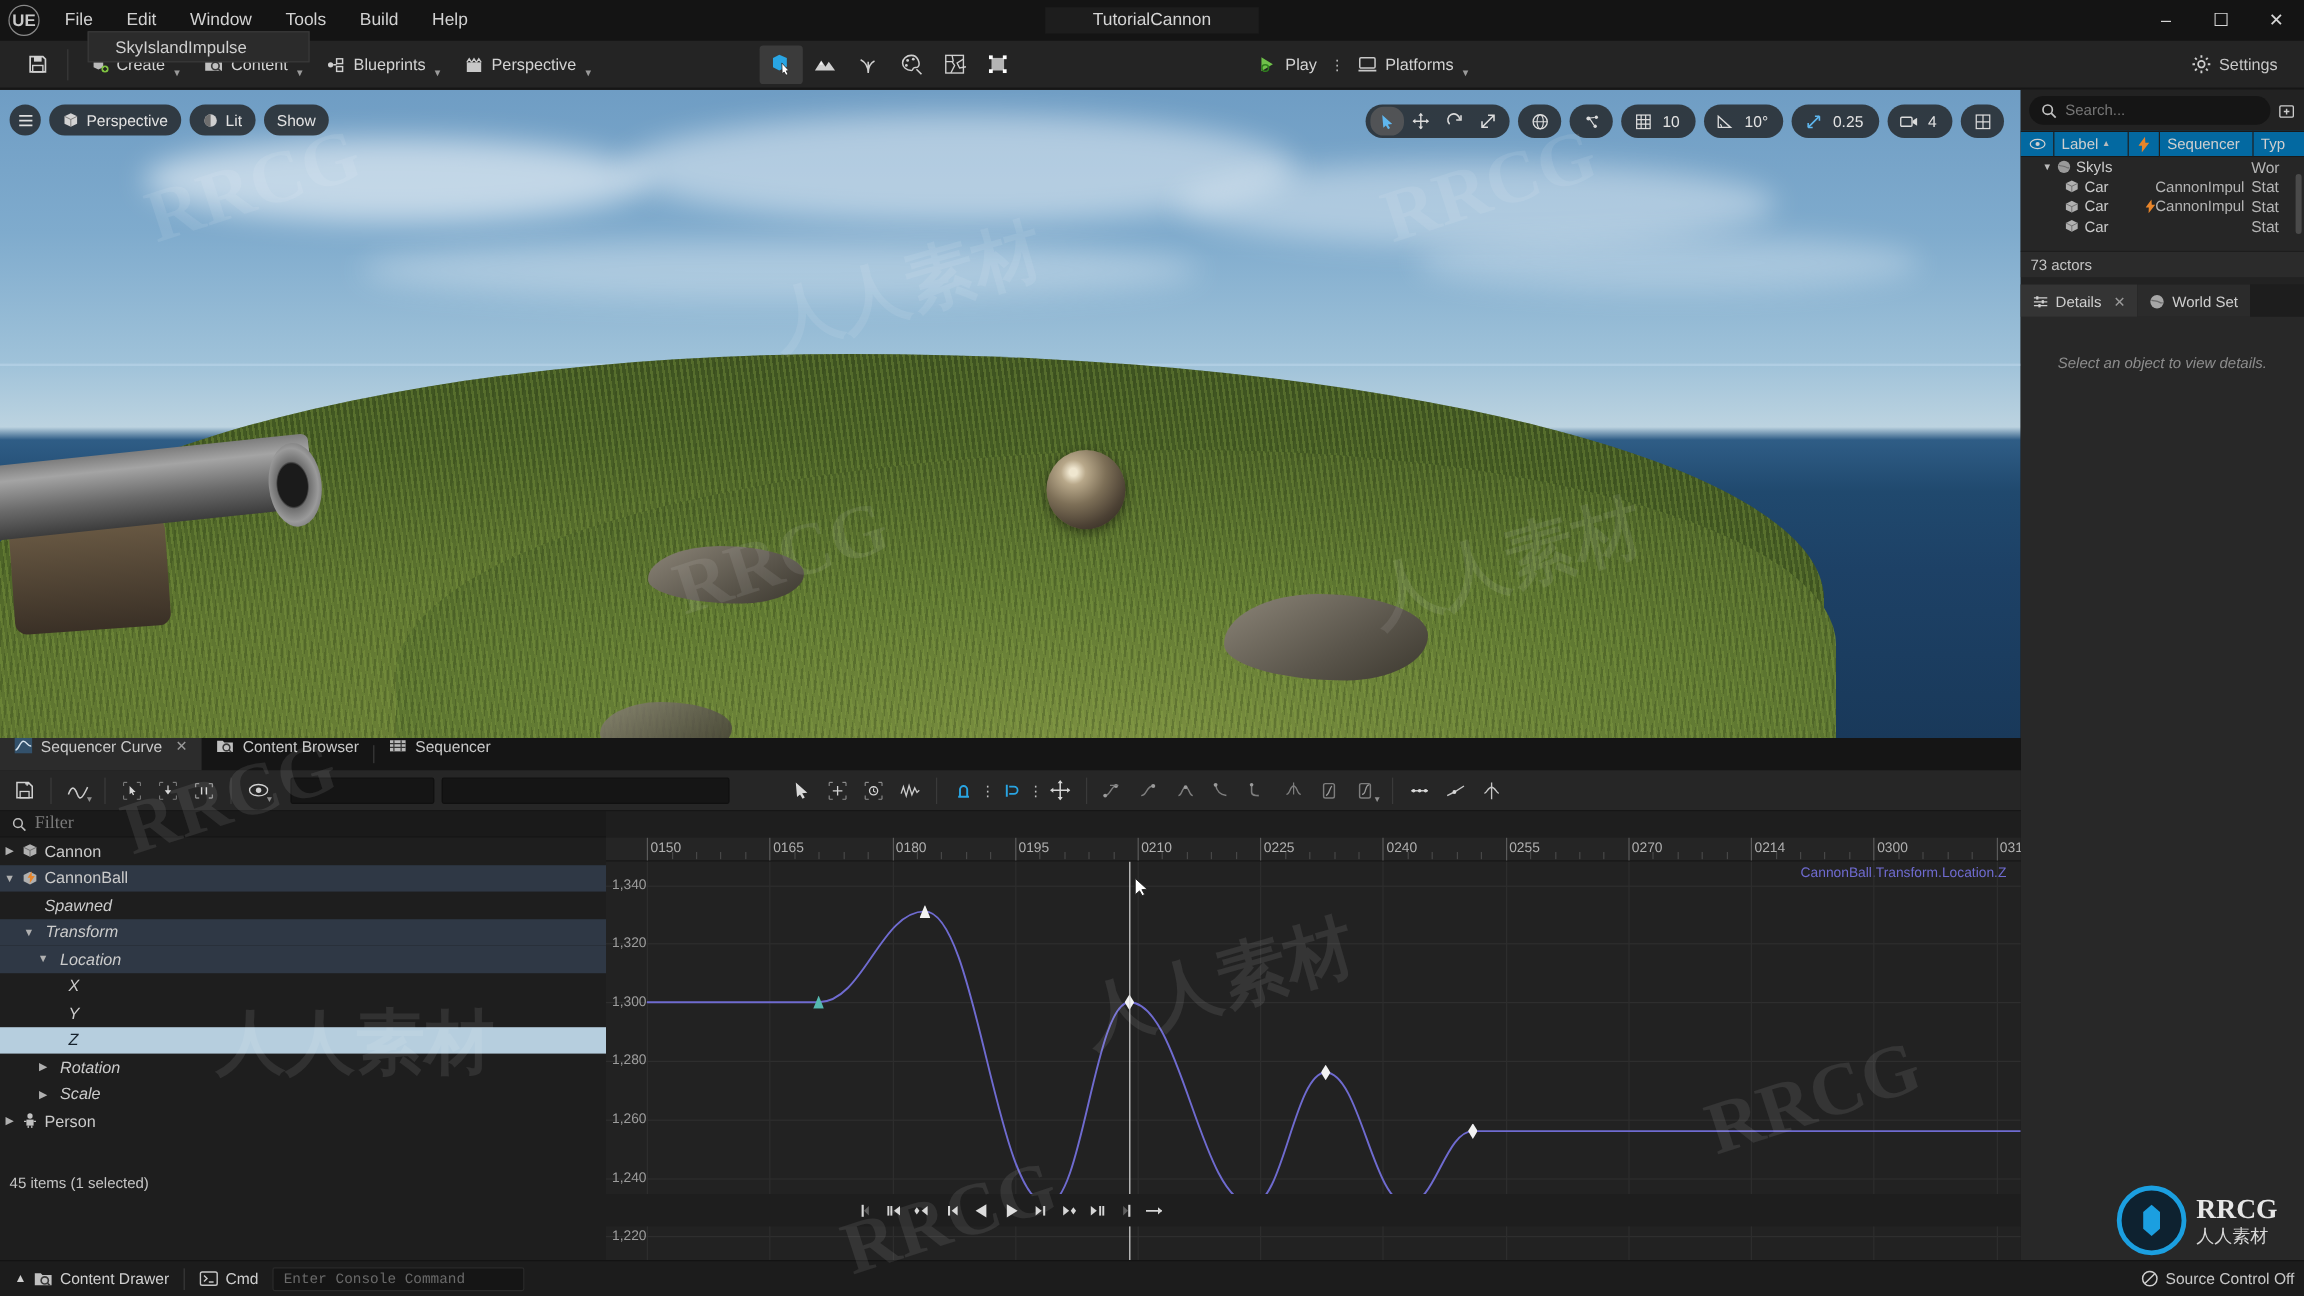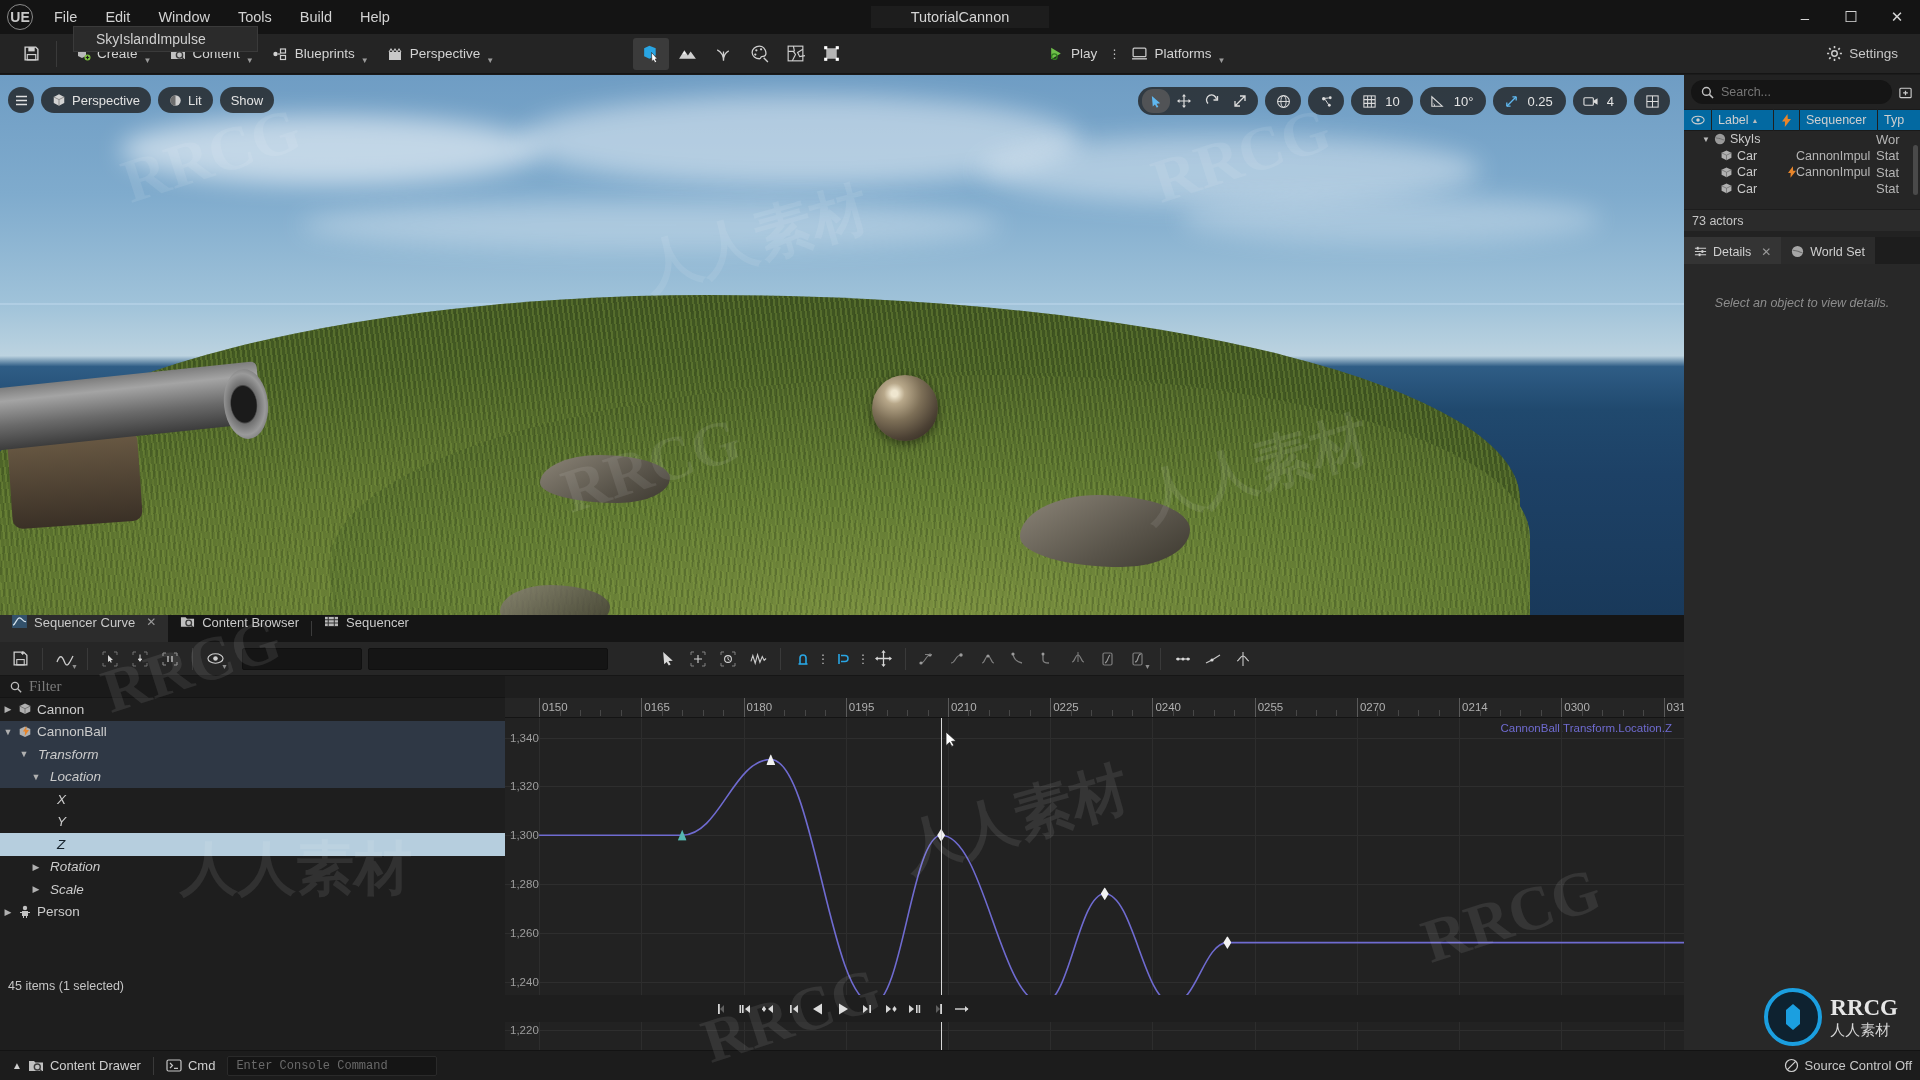--- a/index.html
+++ b/index.html
@@ -910,20 +910,25 @@
       </div>
       <div class="tr-row sect">
         <span class="tr-arrow">▼</span>
         <span class="tr-icon">
           <svg width="14" height="14" viewBox="0 0 14 14">
               <path d="M7 1.5l5.3 2.6v5.3L7 12 1.7 9.4V4.1z" fill="#b0b0b0"></path>
               <path d="M8.5 1L5 6.5h2L6.8 11 11 5H8.4z" fill="#e8852a"></path>
             </svg>
         </span>
         <span class="tr-label" style="margin-left:4px">CannonBall</span>
+      </div>
+      <div class="tr-row">
+        <span class="tr-arrow"></span>
+          <span class="tr-icon"></span>
+        <span class="tr-label ital" style="margin-left:4px">Spawned</span>
       </div>
       <div class="tr-row sect">
         <span class="tr-arrow" style="margin-left:16px">▼</span>
         <span class="tr-label ital" style="margin-left:6px">Transform</span>
       </div>
       <div class="tr-row sect">
         <span class="tr-arrow" style="margin-left:28px">▼</span>
         <span class="tr-label ital" style="margin-left:6px">Location</span>
       </div>
       <div class="tr-row">

